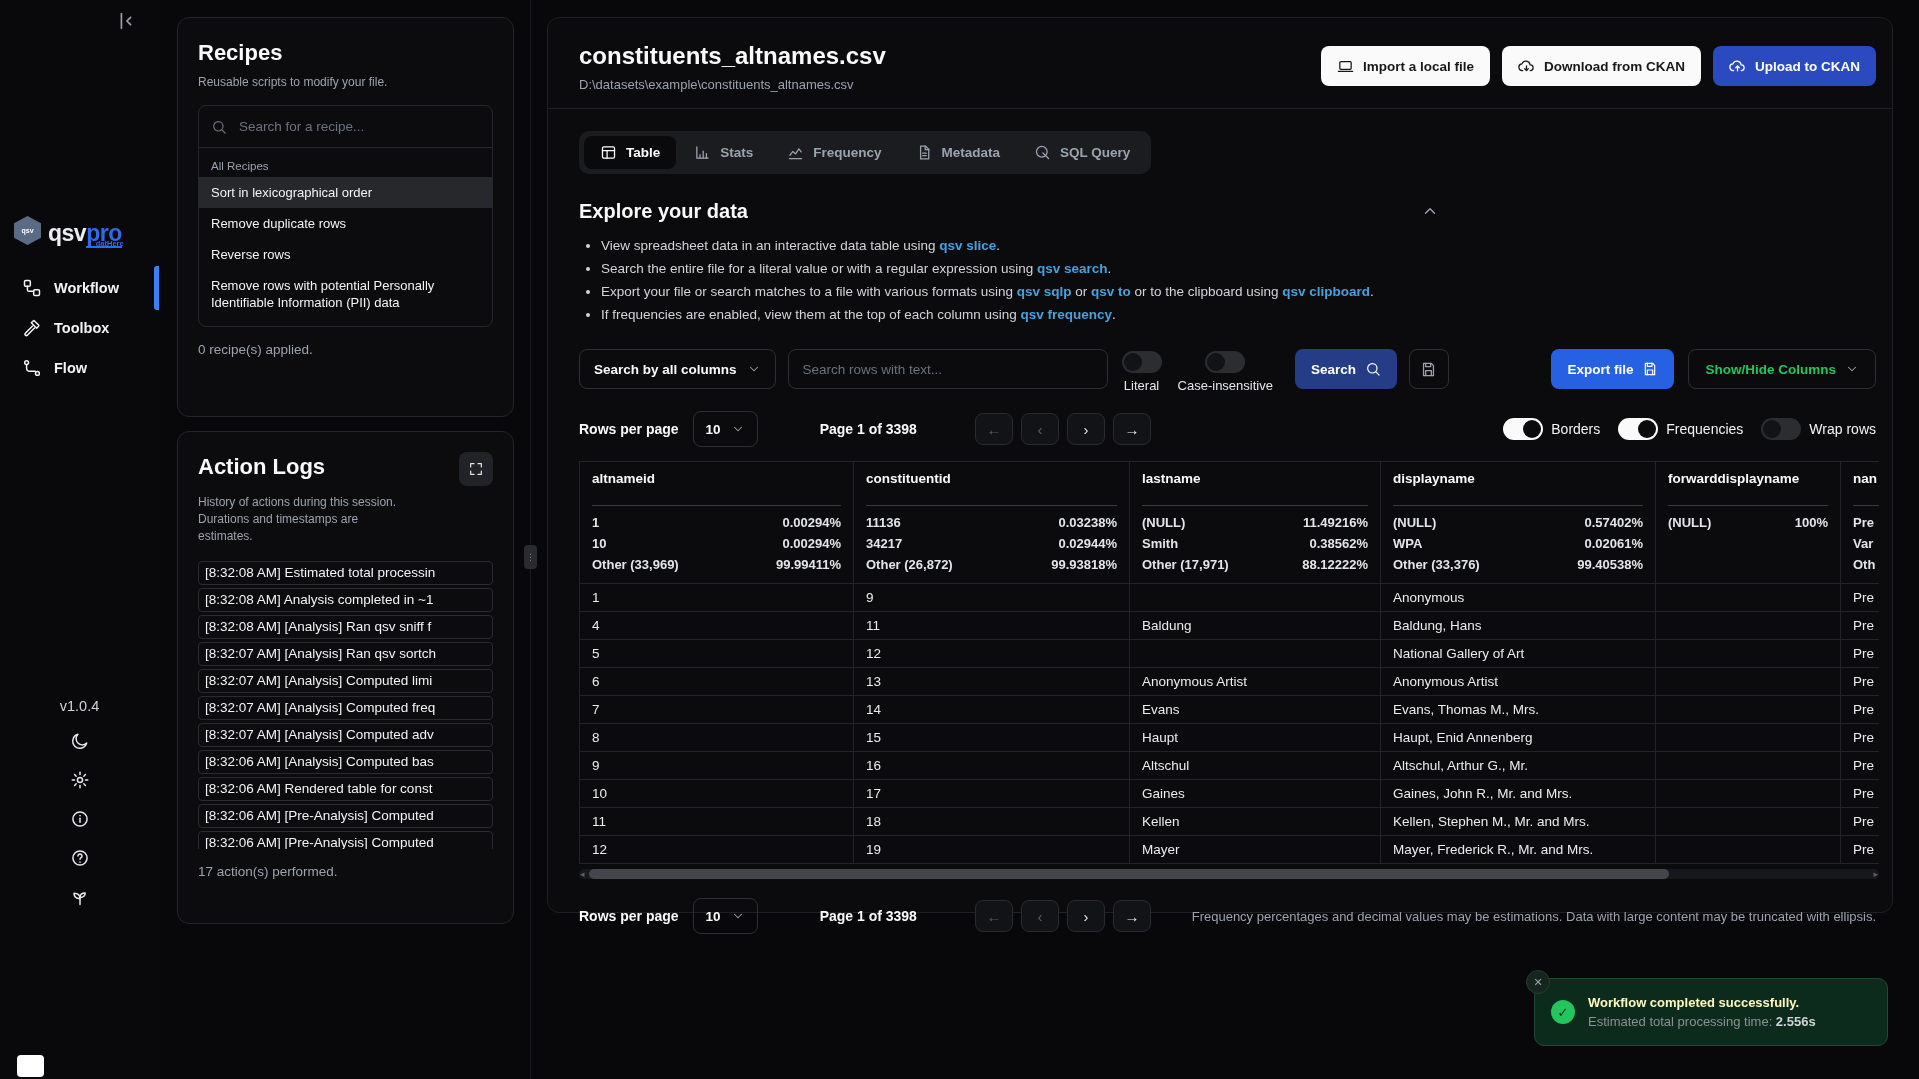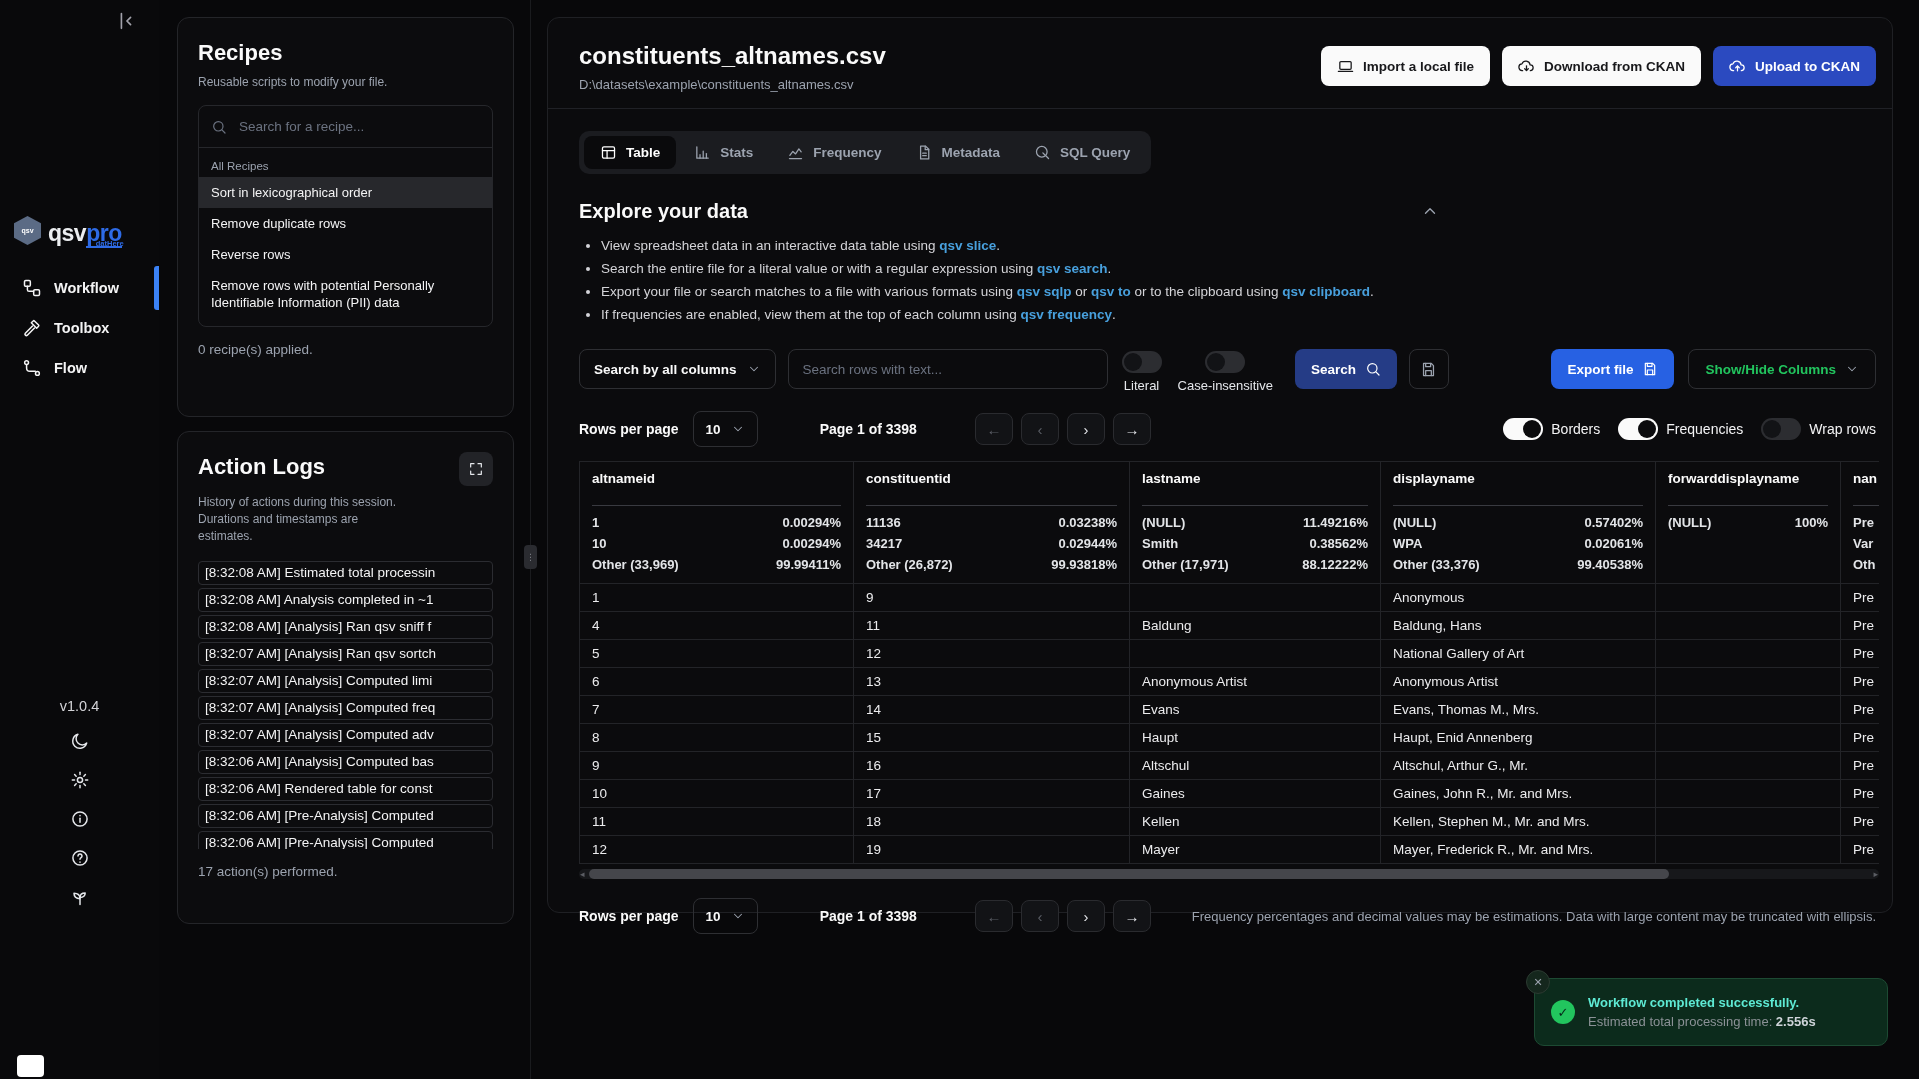--- a/index.html
+++ b/index.html
@@ -115,21 +115,21 @@
   .hscroll .thumb{position:absolute;left:10px;top:1px;width:1080px;height:10px;background:#45464b;border-radius:5px;cursor:grab;}
   .hscroll .cap{position:absolute;top:0;font-size:9px;color:#5b5d63;line-height:12px;}
   .hscroll .cap.left{left:1px;} .hscroll .cap.right{right:1px;}
   .footnote{margin-left:auto;font-size:13px;color:#9ca3af;}
 
   
   .toast{position:absolute;left:1534px;top:978px;width:354px;height:68px;background:#0c2b1c;border:1px solid #1d4a33;
     border-radius:10px;display:flex;align-items:center;gap:13px;padding:0 16px;box-sizing:border-box;}
   .toast-check{width:24px;height:24px;border-radius:50%;background:#22c55e;color:#06281a;display:flex;align-items:center;
     justify-content:center;font-size:13px;font-weight:800;flex:none;}
-  .toast-title{font-size:13px;font-weight:800;color:#5eead4;}
+  .toast-title{font-size:13px;font-weight:800;color:#fef9c3;}
   .toast-body{font-size:13px;color:#8b9196;margin-top:4px;}
   .toast-body b{color:#cfd4d9;}
   .toast-close{position:absolute;left:-9px;top:-9px;width:22px;height:22px;border-radius:50%;background:#15271d;
     border:1px solid #2b3a31;color:#9ca3af;font-size:11px;display:flex;align-items:center;justify-content:center;cursor:pointer;}
 </style>
 </head>
 <body>
 
 <div class="sidebar">
   <span class="collapse-btn icon">

